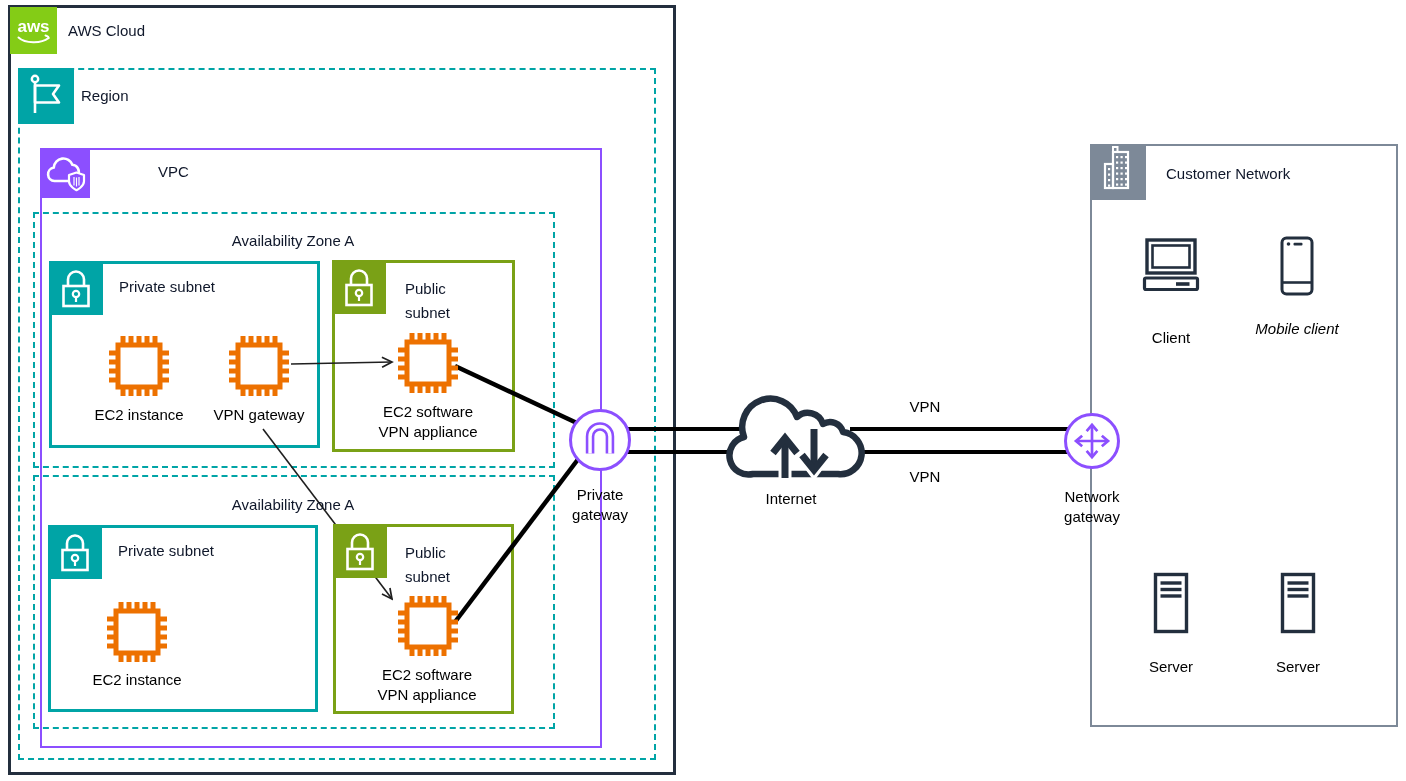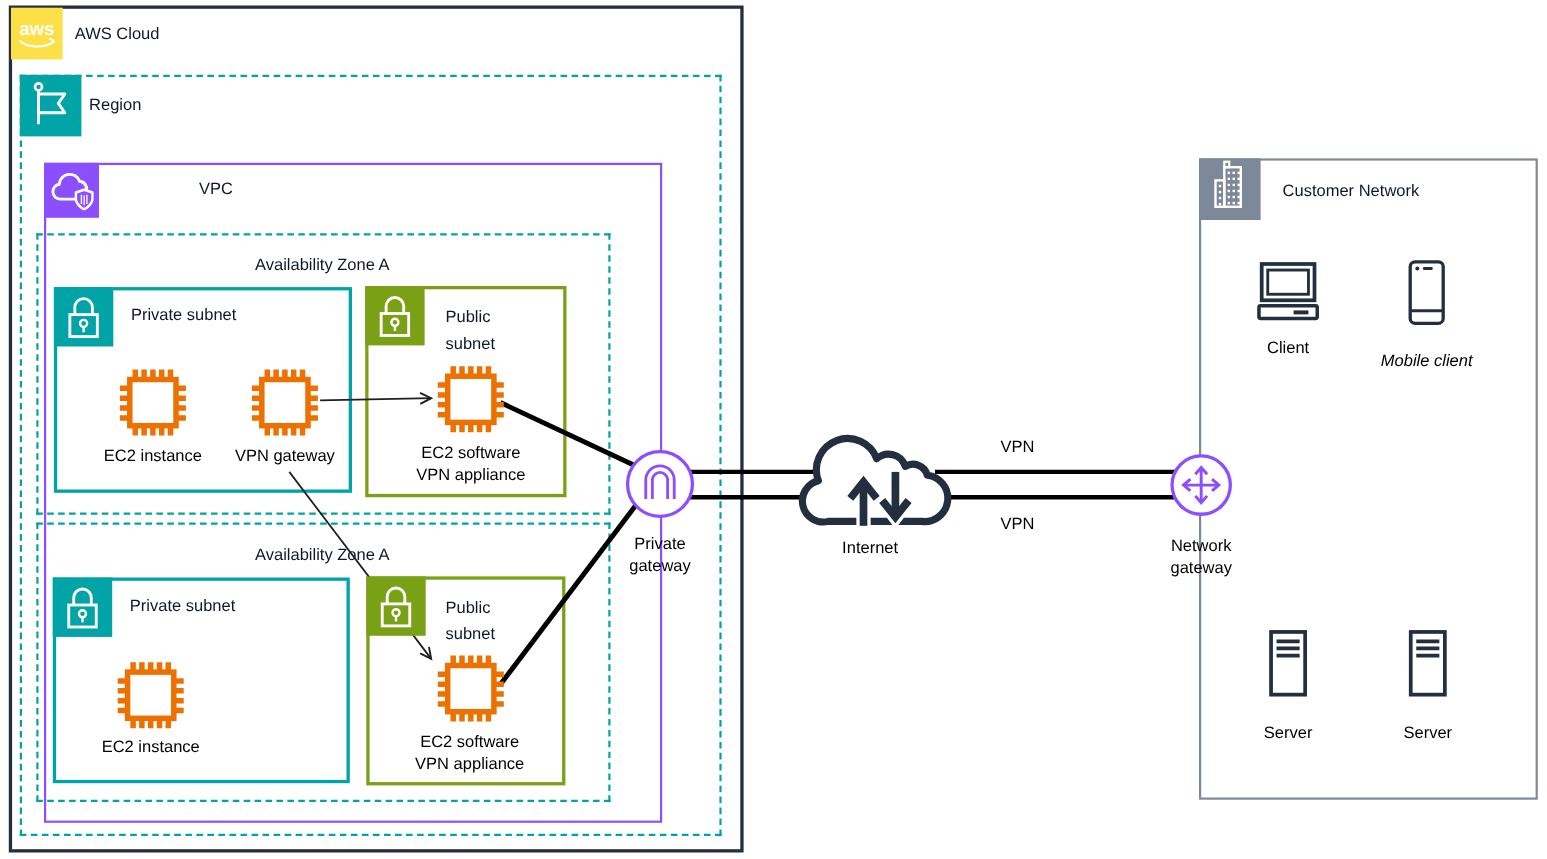--- a/index.html
+++ b/index.html
@@ -9,21 +9,21 @@
   .box { position:absolute; }
   .b-cloud   { border:3px solid #232F3E; }
   .b-region  { border:2px dashed #00A4A6; }
   .b-vpc     { border:2px solid #8C4FFF; }
   .b-az      { border:2px dashed #00A4A6; }
   .b-priv    { border:3px solid #00A4A6; }
   .b-pub     { border:3px solid #7AA116; }
   .b-cust    { border:2px solid #7D8998; }
 
   .hdr { position:absolute; display:flex; align-items:center; justify-content:center; }
-  .bg-navy  { background:#fde047;justify-content:flex-end; }
+  .bg-navy  { background:#84cc16;justify-content:flex-end; }
   .bg-teal  { background:#00A4A6; }
   .bg-purple{ background:#8C4FFF; }
   .bg-green { background:#7AA116; }
   .bg-gray  { background:#7D8998; }
 
   .lbl { position:absolute; font-size:15px; color:#0f172a; white-space:nowrap; line-height:20px; }
   .lbl.two { white-space:normal; line-height:24px; }
   .cap { position:absolute; font-size:15px; color:#000; text-align:center; line-height:20px; }
 
   .gw { position:absolute; background:#fff; border:3px solid #8C4FFF; border-radius:50%;
@@ -343,38 +343,38 @@
     <svg width="36" height="62" viewBox="0 0 36 62">
       <rect x="2.5" y="2.5" width="31" height="57" fill="none" stroke="#232F3E" stroke-width="3.4"></rect>
       <line x1="7.5" y1="11" x2="28.5" y2="11" stroke="#232F3E" stroke-width="3.4"></line>
       <line x1="7.5" y1="17.5" x2="28.5" y2="17.5" stroke="#232F3E" stroke-width="3.4"></line>
       <line x1="7.5" y1="24" x2="28.5" y2="24" stroke="#232F3E" stroke-width="3.4"></line>
     </svg>
   </div>
 
   <div class="lbl" style="left:68px;  top:21px;">AWS Cloud</div>
   <div class="lbl" style="left:81px;  top:86px;">Region</div>
-  <div class="lbl" style="left:158px; top:162px;margin-left:23px;">VPC</div>
+  <div class="lbl" style="left:158px; top:162px;">VPC</div>
   <div class="lbl" style="left:193px; top:231px; width:200px; text-align:center;">Availability Zone A</div>
   <div class="lbl" style="left:193px; top:495px; width:200px; text-align:center;">Availability Zone A</div>
   <div class="lbl" style="left:119px; top:277px;">Private subnet</div>
   <div class="lbl two" style="left:405px; top:277px; width:64px;">Public subnet</div>
   <div class="lbl" style="left:118px; top:541px;">Private subnet</div>
   <div class="lbl two" style="left:405px; top:541px; width:64px;">Public subnet</div>
   <div class="lbl" style="left:1166px; top:164px;">Customer Network</div>
 
   <div class="cap" style="left:79px;  top:405px; width:120px;">EC2 instance</div>
   <div class="cap" style="left:199px; top:405px; width:120px;">VPN gateway</div>
   <div class="cap" style="left:373px; top:402px; width:110px;">EC2 software VPN appliance</div>
   <div class="cap" style="left:77px;  top:670px; width:120px;">EC2 instance</div>
   <div class="cap" style="left:372px; top:665px; width:110px;">EC2 software VPN appliance</div>
   <div class="cap" style="left:550px; top:485px; width:100px;">Private gateway</div>
   <div class="cap" style="left:741px; top:489px; width:100px;">Internet</div>
   <div class="cap" style="left:1042px; top:487px; width:100px;">Network gateway</div>
-  <div class="cap" style="left:1121px; top:307px; width:100px;">Client</div>
+  <div class="cap" style="left:1121px; top:328px; width:100px;">Client</div>
   <div class="cap" style="left:1237px; top:319px; width:120px;font-style:italic;">Mobile client</div>
   <div class="cap" style="left:1121px; top:657px; width:100px;">Server</div>
   <div class="cap" style="left:1248px; top:657px; width:100px;">Server</div>
 
   <div class="cap" style="left:895px; top:397px; width:60px;">VPN</div>
   <div class="cap" style="left:895px; top:467px; width:60px;">VPN</div>
 
 </div>
 
 </body></html>

